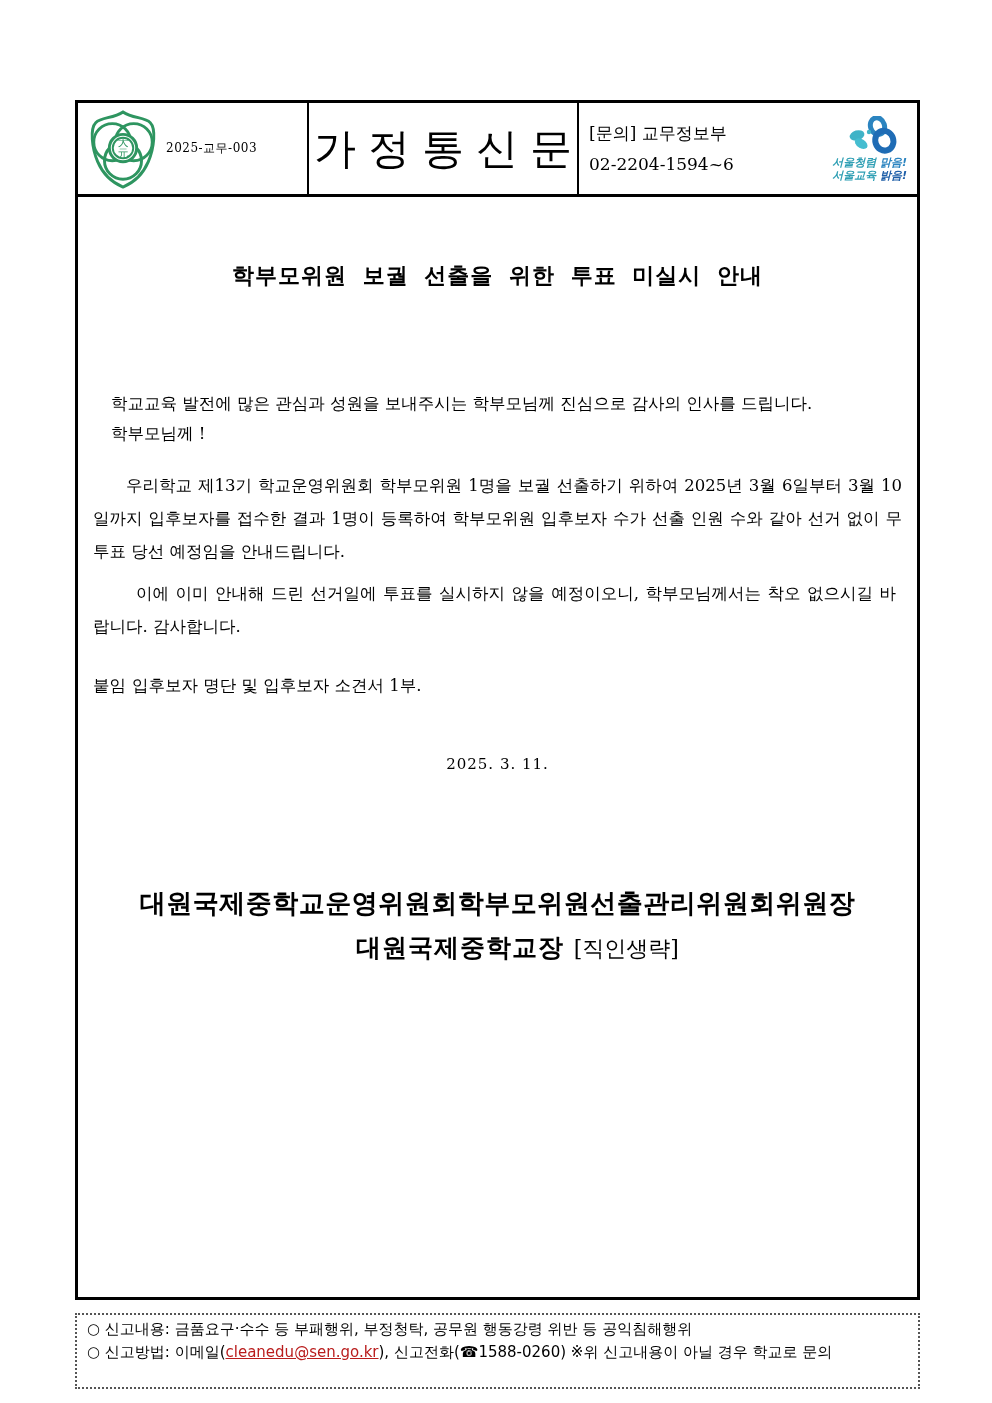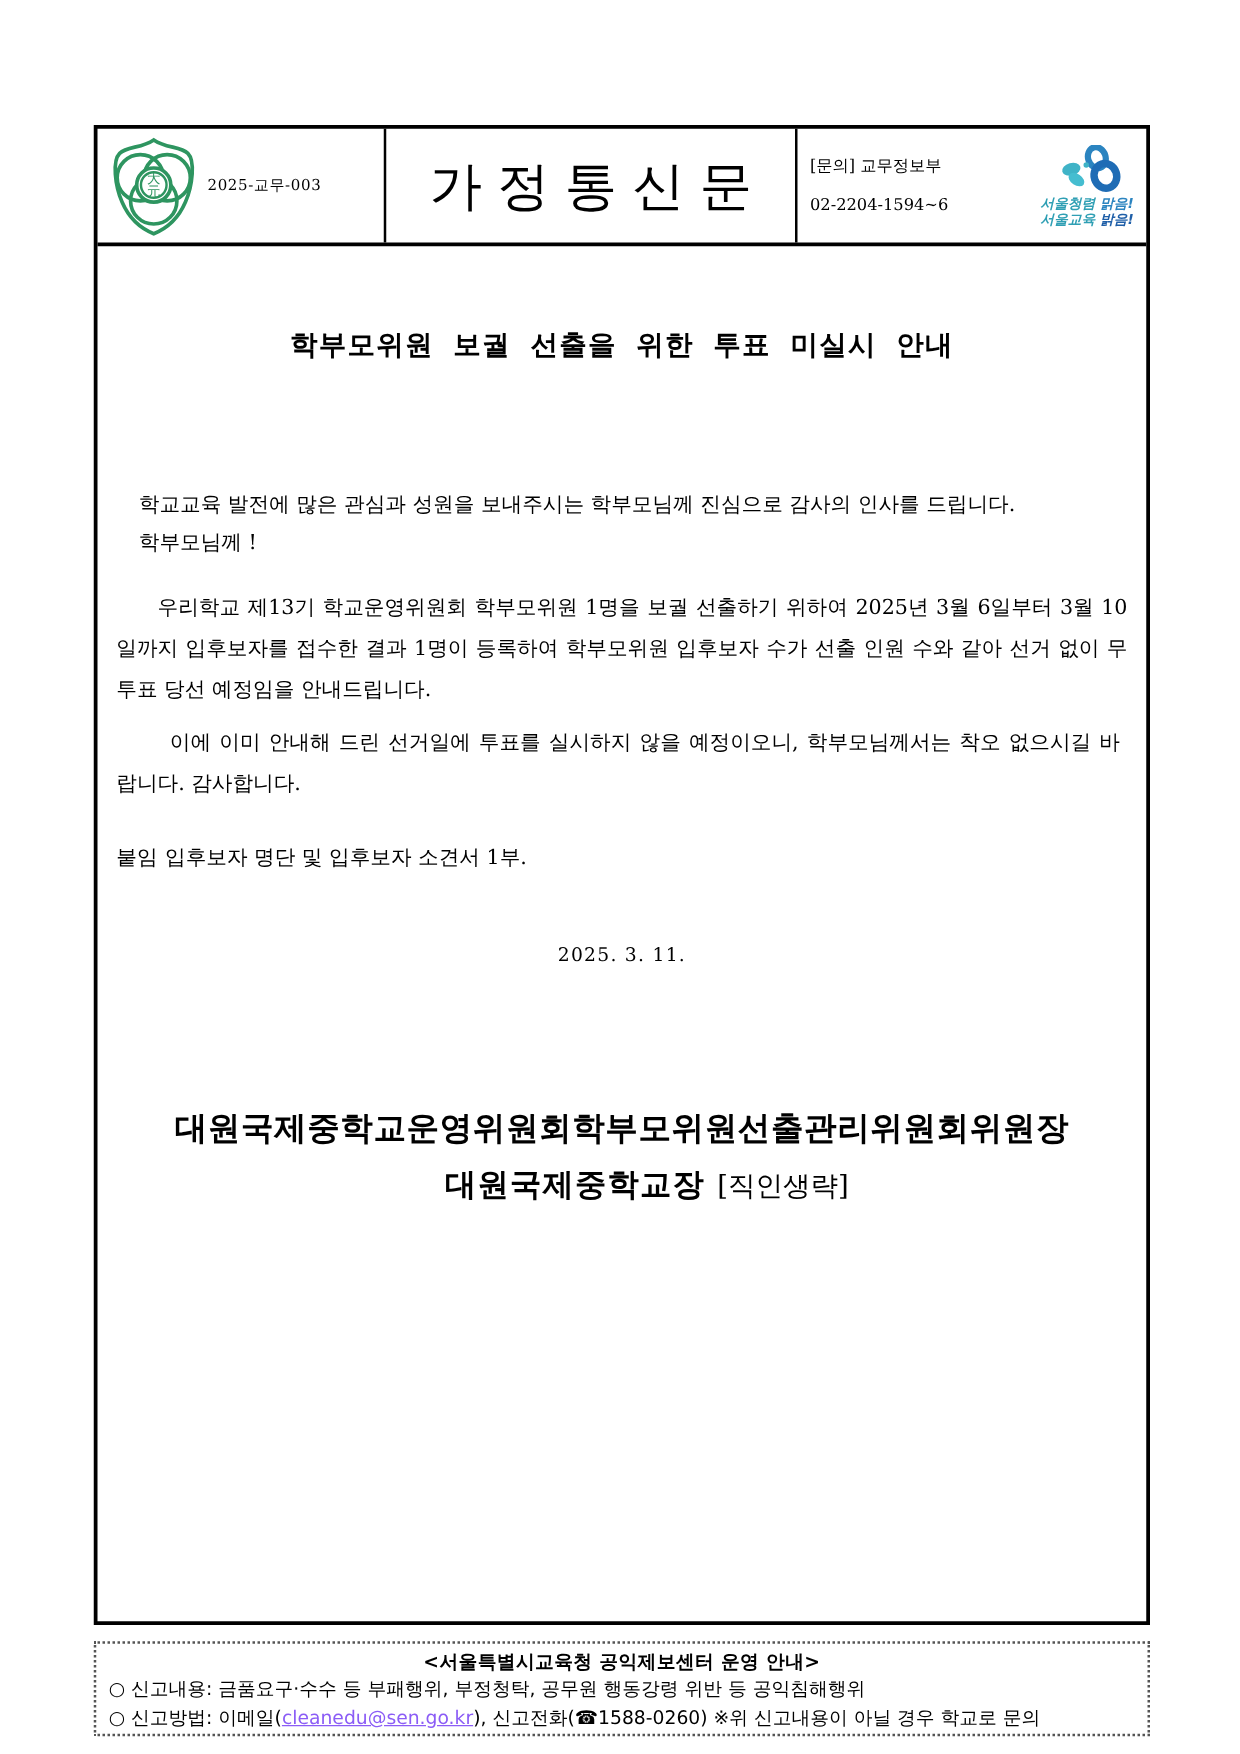--- a/index.html
+++ b/index.html
@@ -6,25 +6,25 @@
   html,body { width:992px; height:1403px; background:#ffffff; font-family:"DejaVu Serif", serif; color:#000; }
   .page { position:relative; width:992px; height:1403px; background:#fff; overflow:hidden; }
 
   
   .sheet { position:absolute; left:75px; top:100px; width:845px; height:1200px; border:3px solid #000; background:#fff; }
 
   
   .hdr { display:flex; height:94px; border-bottom:3px solid #000; }
   .hdr-cell1 { width:229px; display:flex; align-items:center; padding-left:6px; }
   .doc-no { font-size:12px; margin-left:4px; letter-spacing:0.5px; white-space:nowrap; }
-  .hdr-cell2 { width:331px; border-left:2px solid #000; border-right:2px solid #000;
+  .hdr-cell2 { width:272px; border-left:2px solid #000; border-right:2px solid #000;
                display:flex; align-items:center; justify-content:center; }
   .hdr-title { font-size:42px; letter-spacing:12px; padding-left:12px; white-space:nowrap; }
   .hdr-cell3 { flex:1; display:flex; align-items:center; justify-content:space-between; padding:0 8px 0 10px; }
-  .contact { font-size:13px; line-height:31px; white-space:nowrap; }
+  .contact { font-size:17px; line-height:31px; white-space:nowrap; }
 
   .seoul-logo { text-align:center; padding-right:2px; }
   .seoul-logo svg { display:block; margin:0 auto -2px auto; }
   .seoul-line { font-family:"DejaVu Sans", sans-serif; font-weight:bold; font-style:italic;
                 font-size:11px; line-height:13px; letter-spacing:0px; white-space:nowrap; }
   .tc1 { color:#2f9fb4;margin-top:36px; } .tc2 { color:#2b84c0; } .tc3 { color:#1f5fa8;text-align:right; }
 
   
   .doc-title { position:absolute; left:0; top:158px; width:100%; text-align:center;
                font-family:"DejaVu Sans", sans-serif; font-weight:bold; font-size:22px;
@@ -43,21 +43,21 @@
   .sig1 { font-size:26px; font-weight:bold; letter-spacing:0.5px; line-height:40px; }
   .sig2 { font-size:25px; font-weight:bold; letter-spacing:1px; line-height:50px;padding-left:40px; }
   .sig-note { font-size:22px; font-weight:normal; letter-spacing:0px; }
 
   
   .footer-box { position:absolute; left:75px; top:1313px; width:845px; height:76px;
                 border:2px dotted #555; font-family:"DejaVu Sans", sans-serif;
                 font-size:15px; padding:3px 10px 0 10px; }
   .f-title { text-align:center; font-weight:bold; line-height:22px; letter-spacing:0.3px; }
   .f-line { line-height:23px; white-space:nowrap; }
-  .f-link { color:#8b5cf6; }
+  .f-link { color:#b91c1c; }
 
   .emblem { flex:0 0 auto; }
 </style>
 </head>
 <body>
 
 <div class="page">
 
   <div class="sheet">
 
@@ -123,18 +123,17 @@
     <div class="date-line">2025. 3. 11.</div>
 
     <div class="sig-block">
       <div class="sig1">대원국제중학교운영위원회학부모위원선출관리위원회위원장</div>
       <div class="sig2"><span>대원국제중학교장</span> <span class="sig-note">[직인생략]</span></div>
     </div>
 
   </div>
 
   <div class="footer-box">
-    <div class="f-title">&lt;서울특별시교육청 공익제보센터 운영 안내&gt;</div>
     <div class="f-line">○ 신고내용: 금품요구·수수 등 부패행위, 부정청탁, 공무원 행동강령 위반 등 공익침해행위</div>
     <div class="f-line"><span>○ 신고방법: 이메일(</span><a href="#" class="f-link">cleanedu@sen.go.kr</a><span>), 신고전화(☎1588-0260)  ※위 신고내용이  아닐 경우 학교로 문의</span></div>
   </div>
 
 </div>
 
 </body></html>

